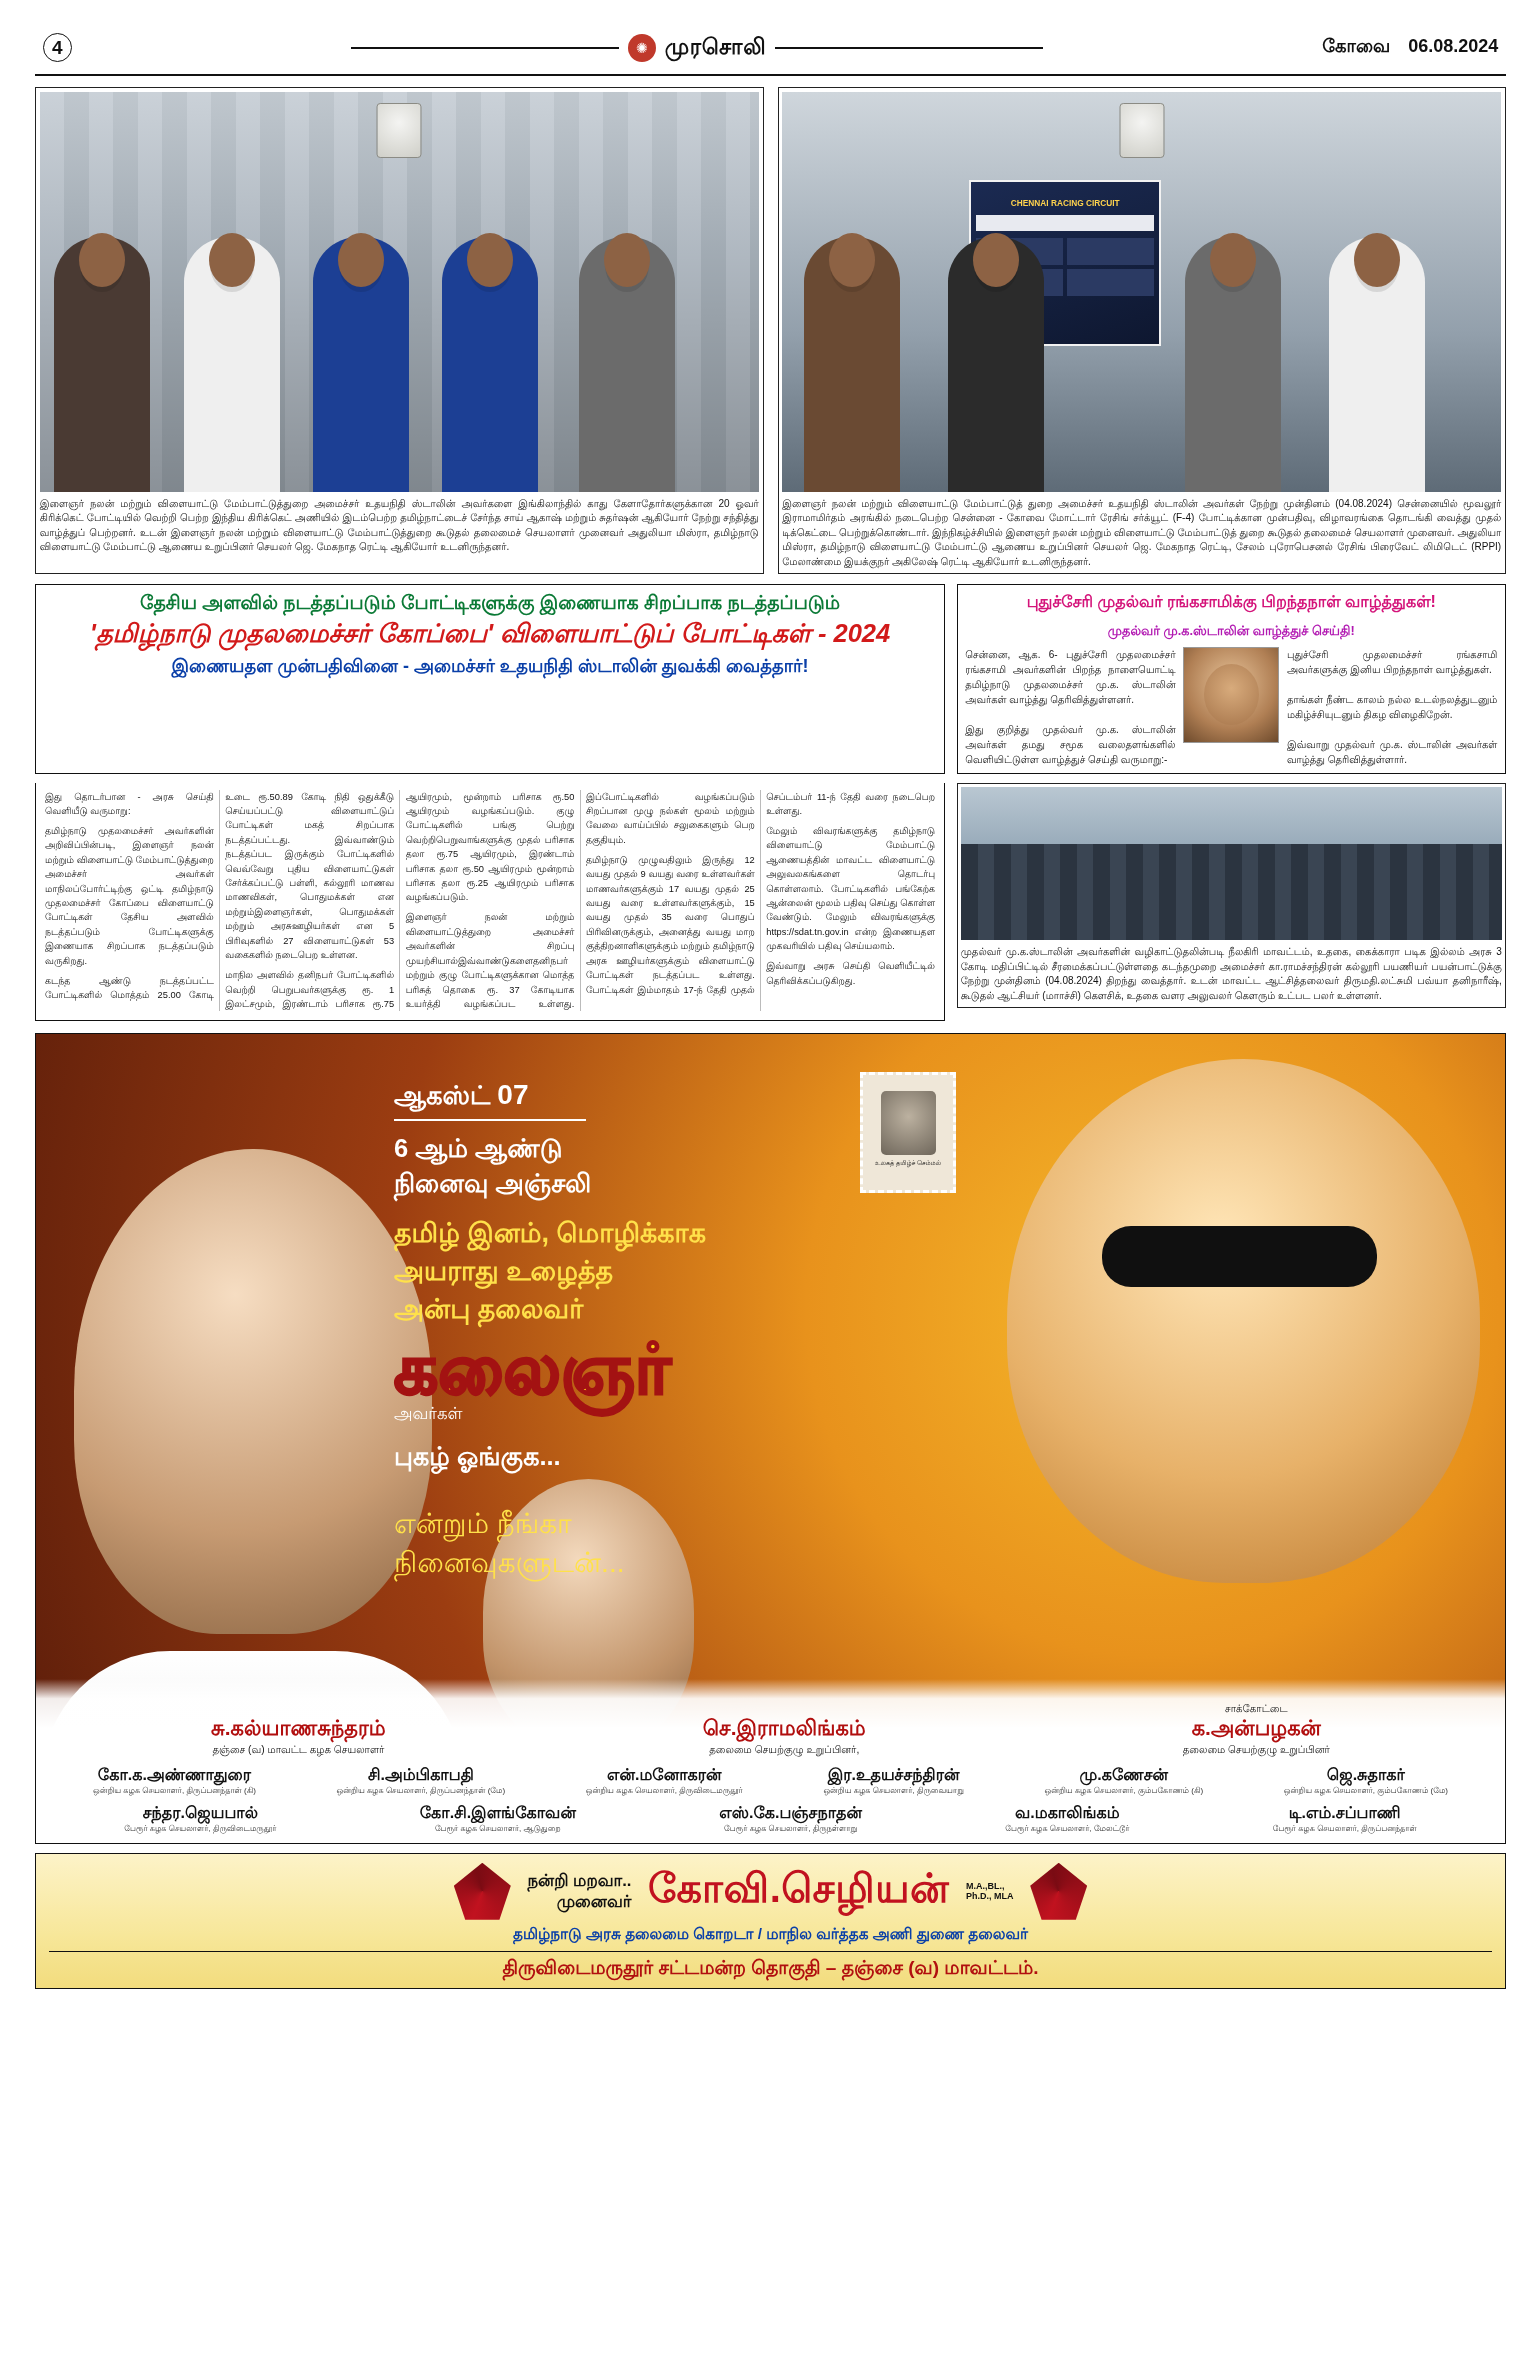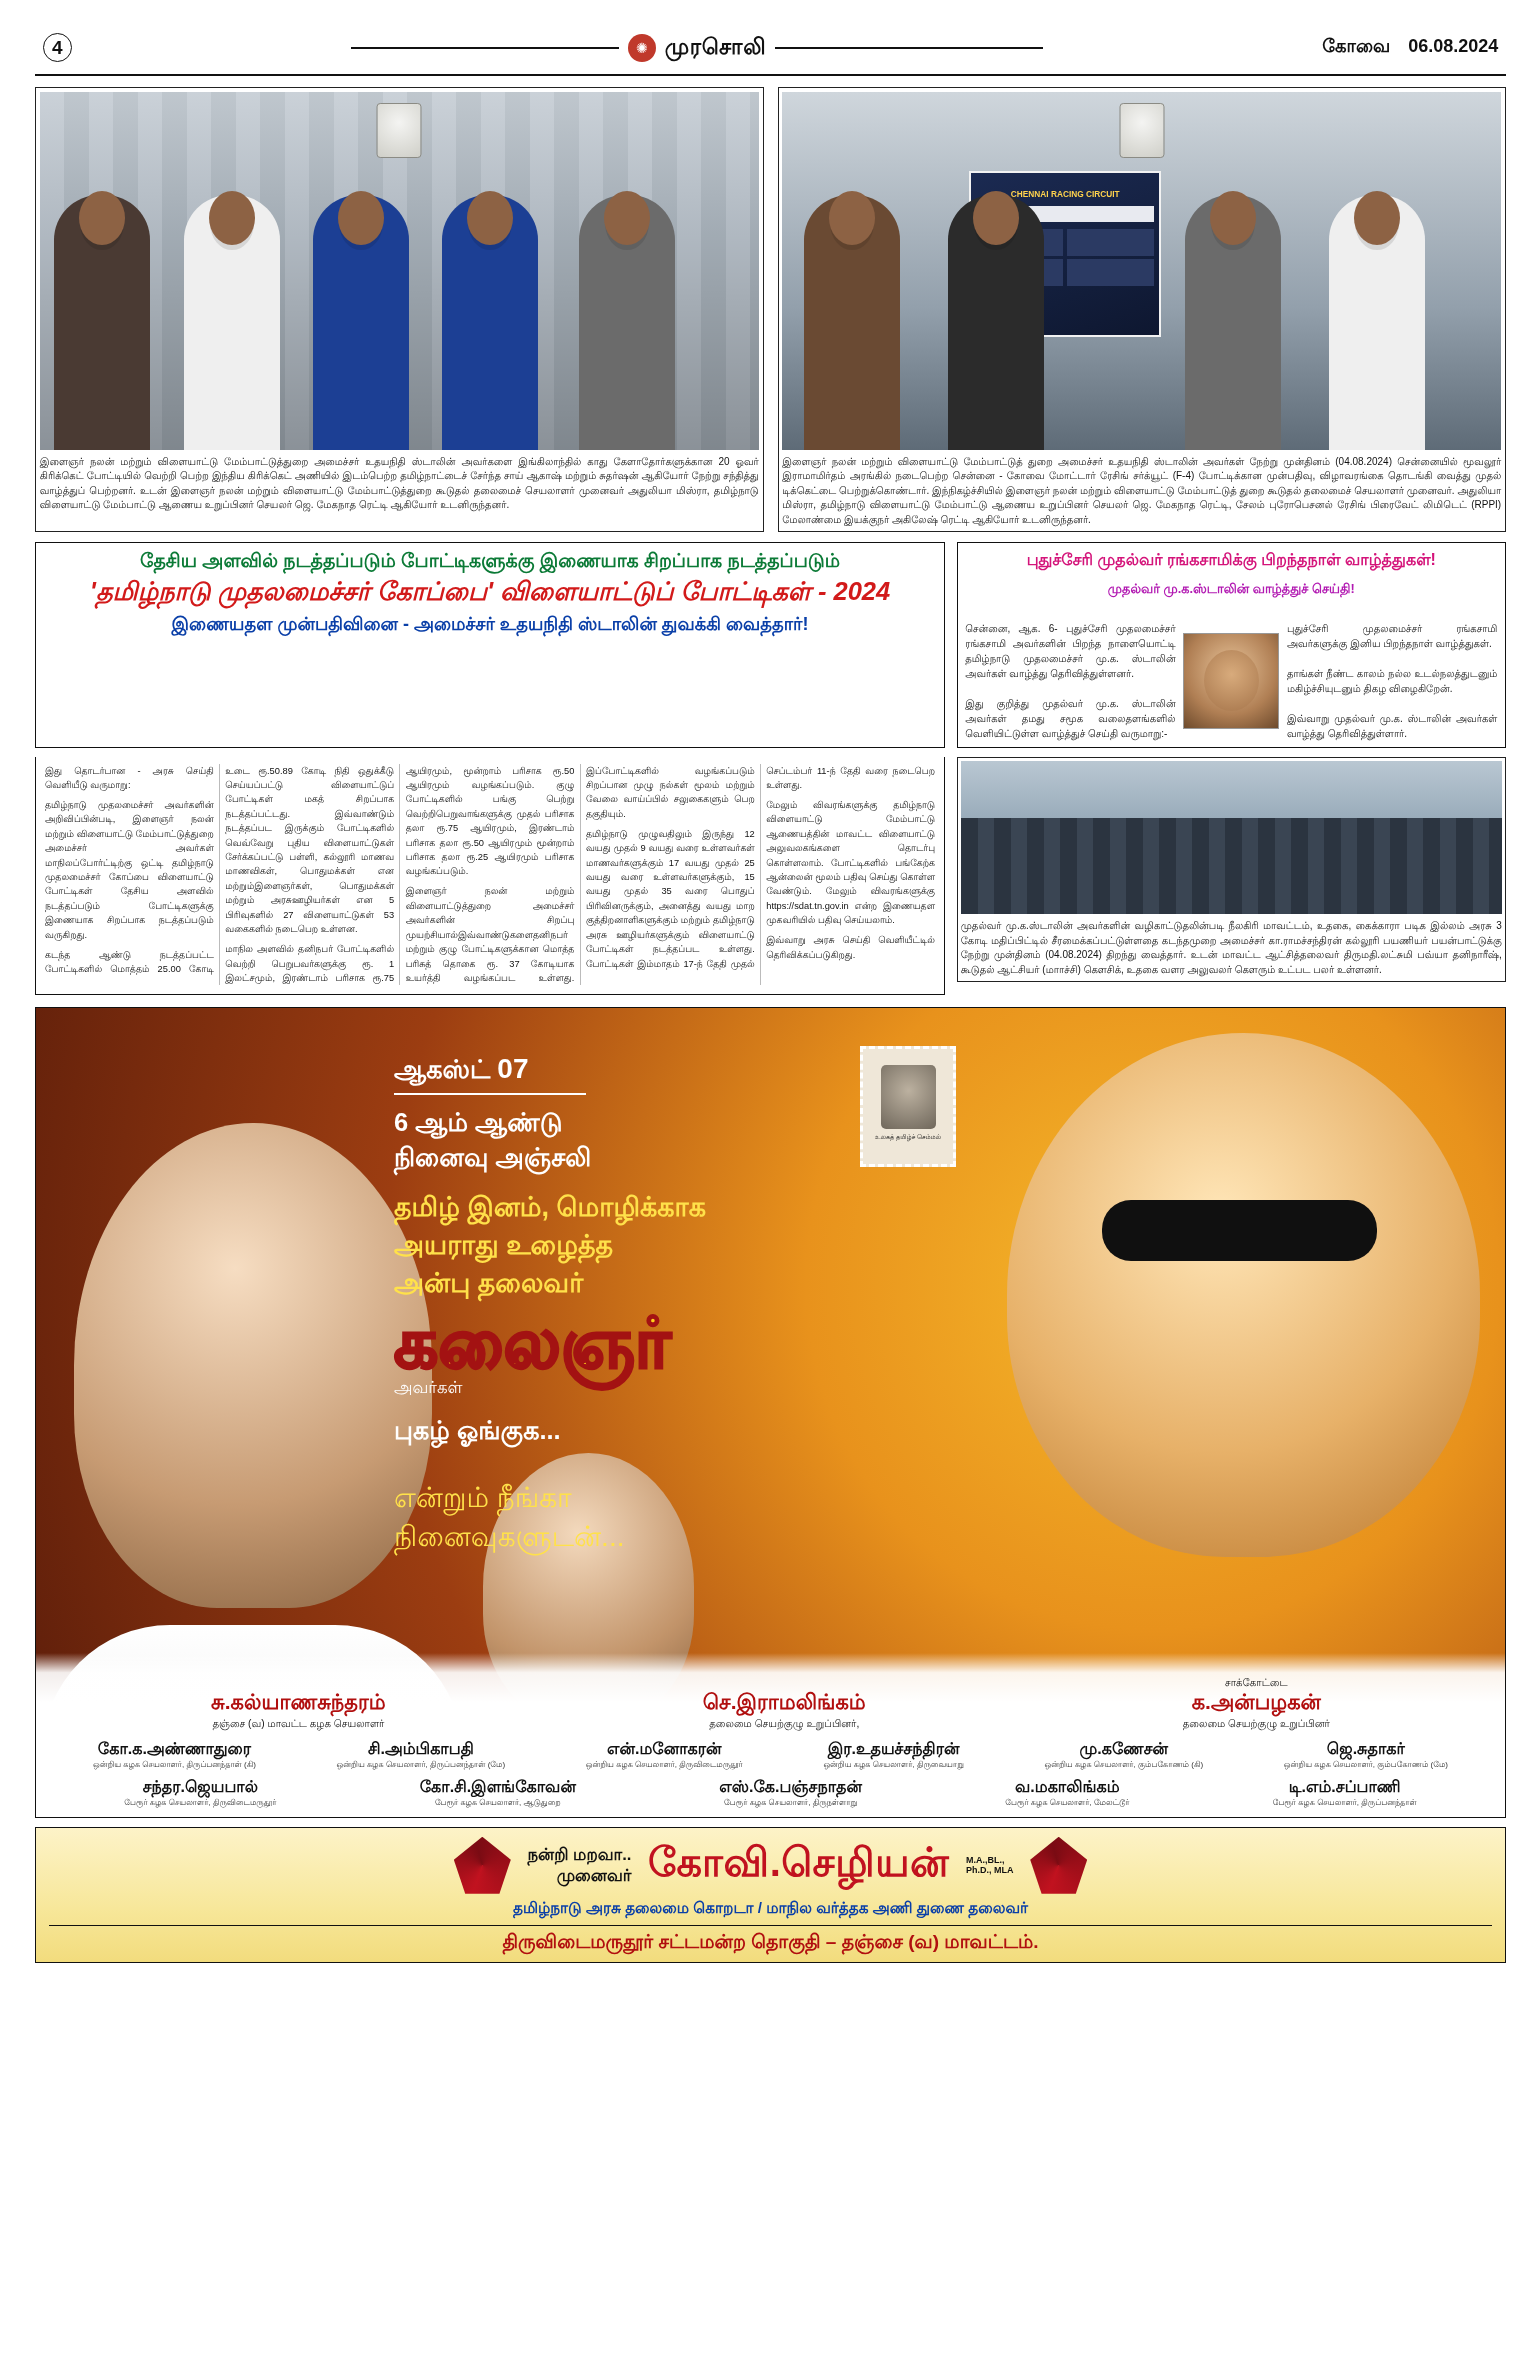--- a/index.html
+++ b/index.html
@@ -41,21 +41,21 @@
     color:#fff; font-size:14px;
   }
   .mast-title { font-size: 22px; font-weight: bold; letter-spacing:0.6px; }
   .mast-right { font-size: 18px; font-weight: bold; display:flex; gap:18px; }
 
   
   .photo-row { display:flex; gap: 14px; margin-top: 11.5px; }
   .photo-box { flex:1; border: 1.3px solid #222; padding: 3.8px; background:#fff; }
   .photo {
     position: relative;
-    width:100%; height: 358px;
+    width:100%; height: 400px;
     background: linear-gradient(180deg,#c9cfd6 0%, #9aa6b2 45%, #6f7b87 100%);
     overflow:hidden;
   }
   .photo .wall {
     position:absolute; inset:0;
     background:
       linear-gradient(180deg, rgba(255,255,255,.25), rgba(0,0,0,.05) 40%, rgba(0,0,0,.25)),
       repeating-linear-gradient(90deg,#b9c2cb 0 24px,#aab4bd 24px 49px);
   }
   .photo .emblem {
@@ -111,21 +111,21 @@
     font-size: 18px; line-height:1.3; margin-top: 5.1px;
   }
 
   .pink-box { border:1.3px solid #111; padding: 6.4px 7.7px; }
   .pink-title {
     color:#d4147a; font-weight:bold; font-size: 16px; text-align:center; line-height:1.25;
   }
   .pink-sub {
     color:#b21ab2; font-weight:bold; font-size:12.8px; text-align:center; margin-top:11px;
   }
-  .pink-body { display:flex; gap:7.7px; margin-top:23px;align-items:center; }
+  .pink-body { display:flex; gap:7.7px; margin-top:7px; }
   .pink-col { font-size: 10px; line-height:1.5; text-align: justify; }
   .portrait {
     width: 96px; height: 96px; flex:none;
     background: radial-gradient(circle at 50% 38%, #e8c49a, #b07f54 60%, #6d4a2c);
     border: 0.6px solid #999;
   }
   .portrait .face {
     width:55px;height:61px;margin: 16.6px auto 0;border-radius:50%;
     background: radial-gradient(circle at 50% 40%, #d8ab7c, #a5744a);
   }

